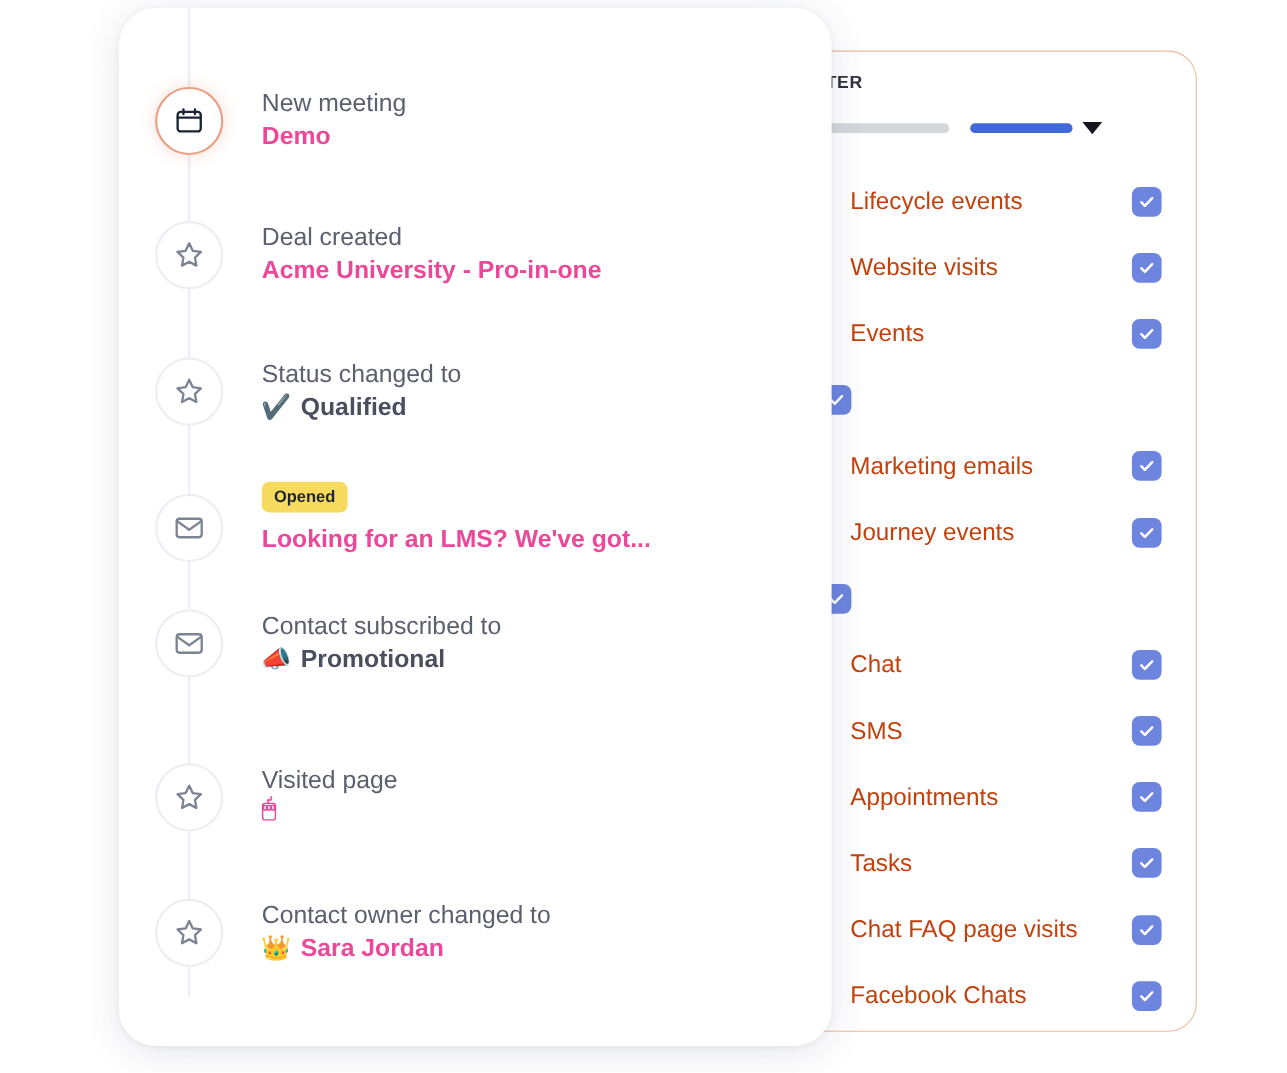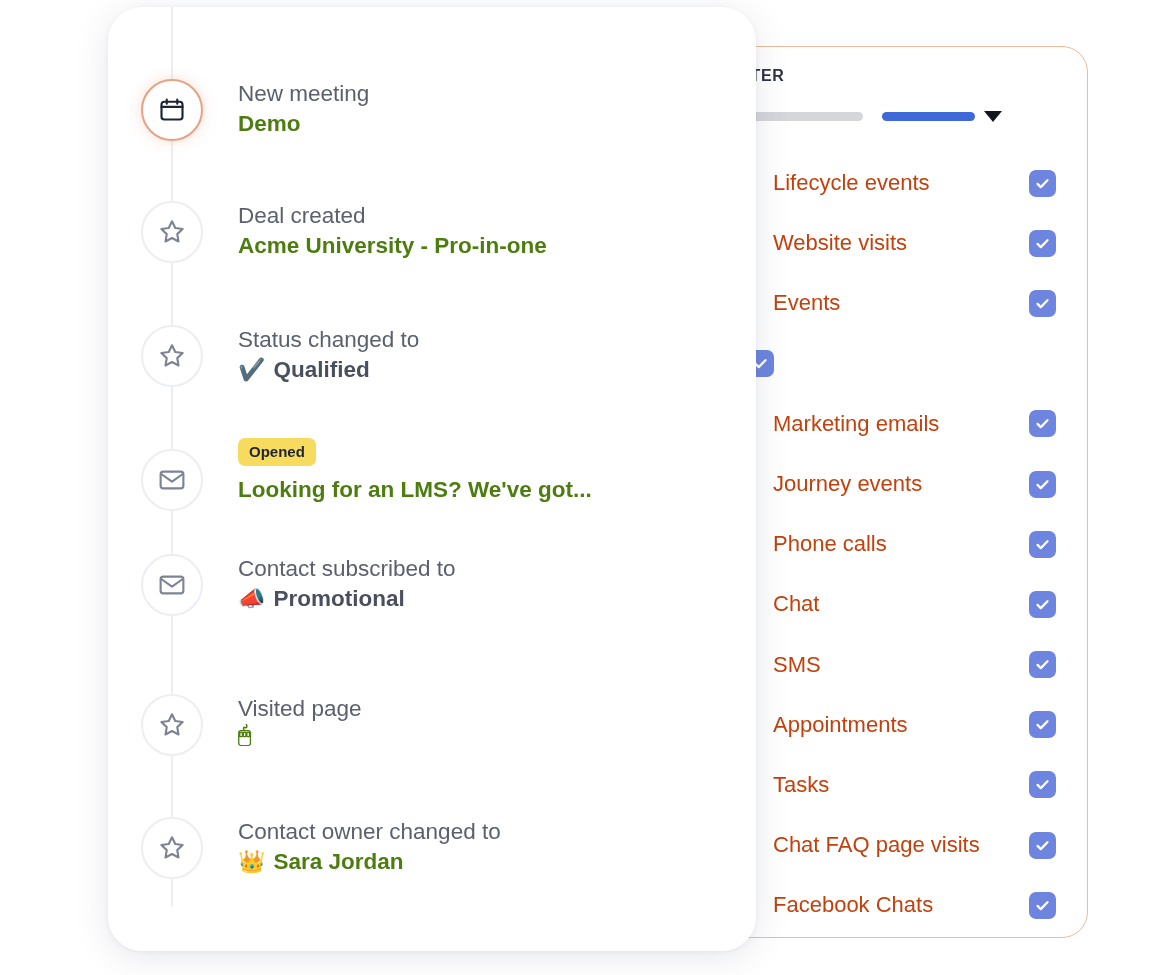--- a/index.html
+++ b/index.html
@@ -79,21 +79,21 @@
   .node.active {
     border: 2.5px solid #e8a184;
     color: #1d2433;
     box-shadow: 0 0 14px rgba(232,161,132,.35);
   }
   .node svg { display: block; }
 
   .tl-text { position: absolute; left: 130px; width: 450px; }
   .tl-label { font-size: 22.5px; color: #5a606e; line-height: 1.34; white-space: nowrap; }
   .tl-value {
-    font-size: 22.5px; font-weight: bold; color: #4d7c0f;
+    font-size: 22.5px; font-weight: bold; color: #ec4899;
     line-height: 1.34; white-space: nowrap;
     display: flex; align-items: center;
   }
   .tl-value.dark { color: #4a4f5e; }
   .emoji { font-size: 22px; margin-right: 8px; line-height: 1; display: inline-block; }
   .emoji.cursor { margin-right: 12px; }
 
   .badge {
     display: inline-block;
     background: #f6db5e; color: #1f2430;
@@ -202,21 +202,20 @@
               <path fill="none" stroke="#ffffff" stroke-width="3.2" stroke-linecap="round" stroke-linejoin="round" d="M5 12.5l4.6 4.6L19 7.3"></path>
             </svg>
           </span>
         </div>
         <div class="filter-row">
           <span class="fi-icon">
             <svg width="30" height="30" viewBox="0 0 24 24">
               <path fill="none" stroke="currentColor" stroke-width="1.7" stroke-linecap="round" stroke-linejoin="round" d="M6.2 3.6c.9 0 1.5.5 1.8 1.3l1 2.6c.3.8.1 1.5-.6 2l-1 .8c1 2.2 2.6 3.9 4.8 5l.8-1c.5-.7 1.2-.9 2-.6l2.6 1c.8.3 1.3 1 1.3 1.8v1.6c0 1.3-1 2.3-2.3 2.3-7.8-.5-13-5.6-13.6-13.5A2.3 2.3 0 0 1 5.3 3.6z"></path>
             </svg>
           </span>
-          <span class="fi-label">Phone calls</span>
           <span class="fi-check">
             <svg width="17" height="17" viewBox="0 0 24 24">
               <path fill="none" stroke="#ffffff" stroke-width="3.2" stroke-linecap="round" stroke-linejoin="round" d="M5 12.5l4.6 4.6L19 7.3"></path>
             </svg>
           </span>
         </div>
         <div class="filter-row">
           <span class="fi-icon">
             <svg width="30" height="30" viewBox="0 0 24 24">
               <path fill="none" stroke="currentColor" stroke-width="1.7" stroke-linecap="round" stroke-linejoin="round" d="M4 5.4h16v10.4H8.7L5 19.6v-3.8H4z"></path>

